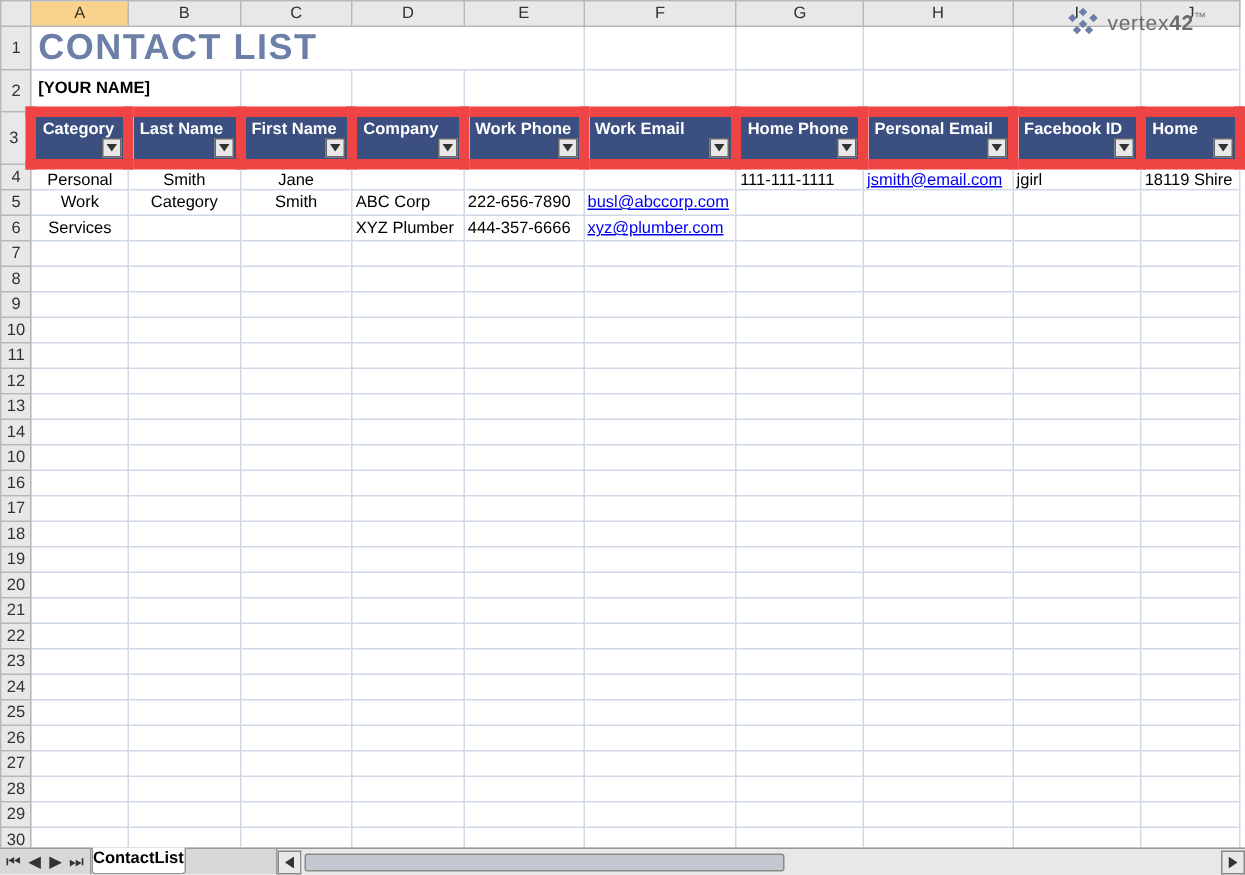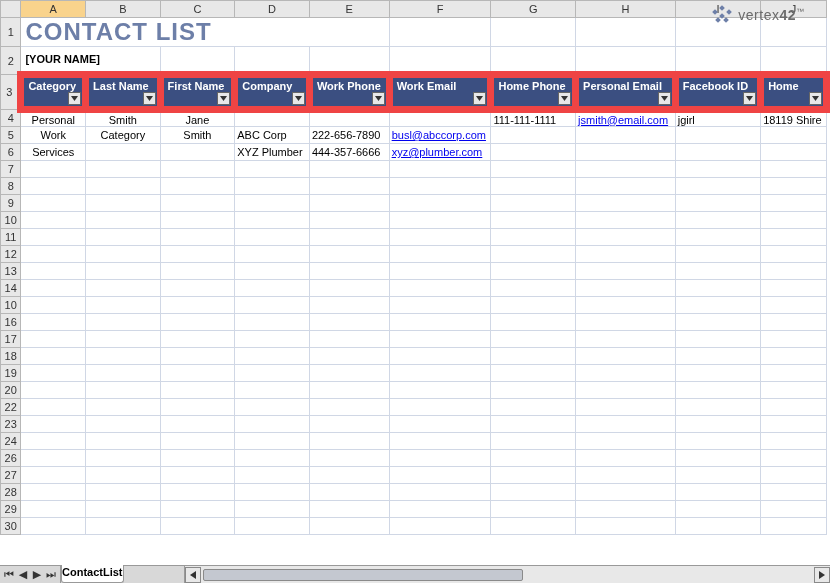--- a/index.html
+++ b/index.html
@@ -471,20 +471,33 @@
           <td class="cell"></td>
           <td class="cell"></td>
           <td class="cell"></td>
           <td class="cell"></td>
           <td class="cell"></td>
           <td class="cell"></td>
           <td class="cell"></td>
           <td class="cell"></td>
         </tr>
         <tr>
+          <td class="rowhdr">21</td>
+          <td class="cell"></td>
+          <td class="cell"></td>
+          <td class="cell"></td>
+          <td class="cell"></td>
+          <td class="cell"></td>
+          <td class="cell"></td>
+          <td class="cell"></td>
+          <td class="cell"></td>
+          <td class="cell"></td>
+          <td class="cell"></td>
+        </tr>
+        <tr>
           <td class="rowhdr">22</td>
           <td class="cell"></td>
           <td class="cell"></td>
           <td class="cell"></td>
           <td class="cell"></td>
           <td class="cell"></td>
           <td class="cell"></td>
           <td class="cell"></td>
           <td class="cell"></td>
           <td class="cell"></td>
@@ -498,20 +511,33 @@
           <td class="cell"></td>
           <td class="cell"></td>
           <td class="cell"></td>
           <td class="cell"></td>
           <td class="cell"></td>
           <td class="cell"></td>
           <td class="cell"></td>
         </tr>
         <tr>
           <td class="rowhdr">24</td>
+          <td class="cell"></td>
+          <td class="cell"></td>
+          <td class="cell"></td>
+          <td class="cell"></td>
+          <td class="cell"></td>
+          <td class="cell"></td>
+          <td class="cell"></td>
+          <td class="cell"></td>
+          <td class="cell"></td>
+          <td class="cell"></td>
+        </tr>
+        <tr>
+          <td class="rowhdr">25</td>
           <td class="cell"></td>
           <td class="cell"></td>
           <td class="cell"></td>
           <td class="cell"></td>
           <td class="cell"></td>
           <td class="cell"></td>
           <td class="cell"></td>
           <td class="cell"></td>
           <td class="cell"></td>
           <td class="cell"></td>

